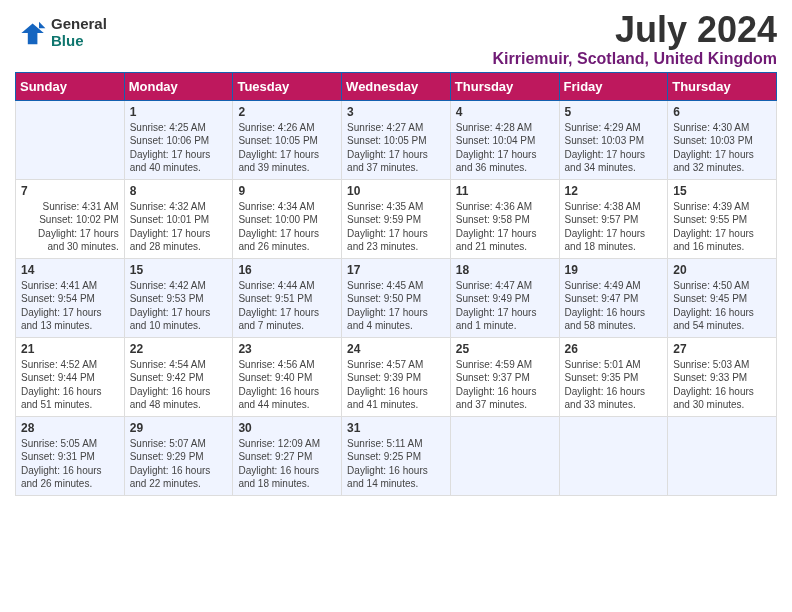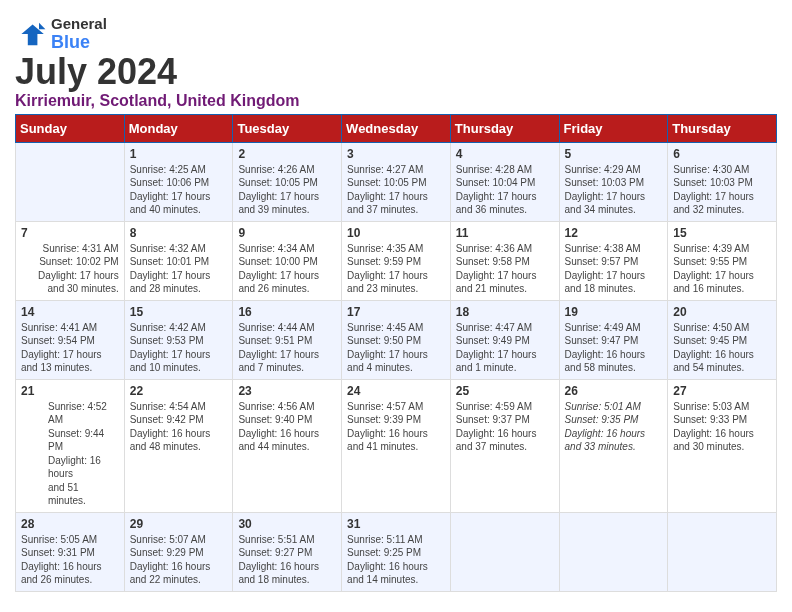--- a/index.html
+++ b/index.html
@@ -8,68 +8,67 @@
       background: #fff;
       width: 792px;
       min-height: 612px;
       padding: 10px 15px 15px 15px;
     }
     .header-area {
       display: flex;
       justify-content: space-between;
       align-items: flex-start;
       margin-bottom: 4px;
-      flex-direction: column;
     }
     .logo {
       display: flex;
       align-items: center;
       margin-top: 6px;
     }
     .logo-text {
       display: flex;
       flex-direction: column;
       line-height: 1.1;
     }
     .logo-general {
       font-size: 15px;
       font-weight: bold;
       color: #333;
     }
     .logo-blue {
-      font-size: 18px;
-      font-weight: bold;
-      color: #3b82f6;
+      font-size: 15px;
+      font-weight: bold;
+      color: #0f766e;
     }
     .logo-icon {
       width: 32px;
       height: 32px;
       margin-right: 4px;
     }
     .title-area {
-      text-align: left;
+      text-align: right;
     }
     .month-title {
       font-size: 36px;
       font-weight: bold;
       color: #333;
       line-height: 1.1;
     }
     .location-title {
       font-size: 16px;
       color: #701a75;
       font-weight: bold;
     }
     table {
       width: 100%;
       border-collapse: collapse;
       border: 1px solid #ccc;
     }
     thead tr {
-      background-color: #b91c1c;
+      background-color: #be185d;
       color: #fff;
     }
     thead th {
       padding: 6px 4px;
       font-size: 13px;
       font-weight: bold;
       border: 1px solid #1460b0;
       text-align: left;
     }
     tbody tr {
@@ -281,21 +280,21 @@
           <span class="day-number">20</span>
           <div class="cell-content" style="white-space: pre-line;">Sunrise: 4:50 AM
 Sunset: 9:45 PM
 Daylight: 16 hours
 and 54 minutes.</div>
         </td>
       </tr>
       <tr>
         <td>
           <span class="day-number">21</span>
-          <div class="cell-content" style="white-space: pre-line; margin-left: 27px;">Sunrise: 4:52 AM
+          <div class="cell-content" style="white-space: pre-line;">Sunrise: 4:52 AM
 Sunset: 9:44 PM
 Daylight: 16 hours
 and 51 minutes.</div>
         </td>
         <td>
           <span class="day-number">22</span>
           <div class="cell-content" style="white-space: pre-line;">Sunrise: 4:54 AM
 Sunset: 9:42 PM
 Daylight: 16 hours
 and 48 minutes.</div>
@@ -316,21 +315,21 @@
         </td>
         <td>
           <span class="day-number">25</span>
           <div class="cell-content" style="white-space: pre-line;">Sunrise: 4:59 AM
 Sunset: 9:37 PM
 Daylight: 16 hours
 and 37 minutes.</div>
         </td>
         <td>
           <span class="day-number">26</span>
-          <div class="cell-content" style="white-space: pre-line; font-style: italic;">Sunrise: 5:01 AM
+          <div class="cell-content" style="white-space: pre-line;">Sunrise: 5:01 AM
 Sunset: 9:35 PM
 Daylight: 16 hours
 and 33 minutes.</div>
         </td>
         <td>
           <span class="day-number">27</span>
           <div class="cell-content" style="white-space: pre-line;">Sunrise: 5:03 AM
 Sunset: 9:33 PM
 Daylight: 16 hours
 and 30 minutes.</div>
@@ -346,21 +345,21 @@
         </td>
         <td>
           <span class="day-number">29</span>
           <div class="cell-content" style="white-space: pre-line;">Sunrise: 5:07 AM
 Sunset: 9:29 PM
 Daylight: 16 hours
 and 22 minutes.</div>
         </td>
         <td>
           <span class="day-number">30</span>
-          <div class="cell-content" style="white-space: pre-line;">Sunrise: 5:51 AM
+          <div class="cell-content" style="white-space: pre-line;">Sunrise: 12:09 AM
 Sunset: 9:27 PM
 Daylight: 16 hours
 and 18 minutes.</div>
         </td>
         <td>
           <span class="day-number">31</span>
           <div class="cell-content" style="white-space: pre-line;">Sunrise: 5:11 AM
 Sunset: 9:25 PM
 Daylight: 16 hours
 and 14 minutes.</div>

